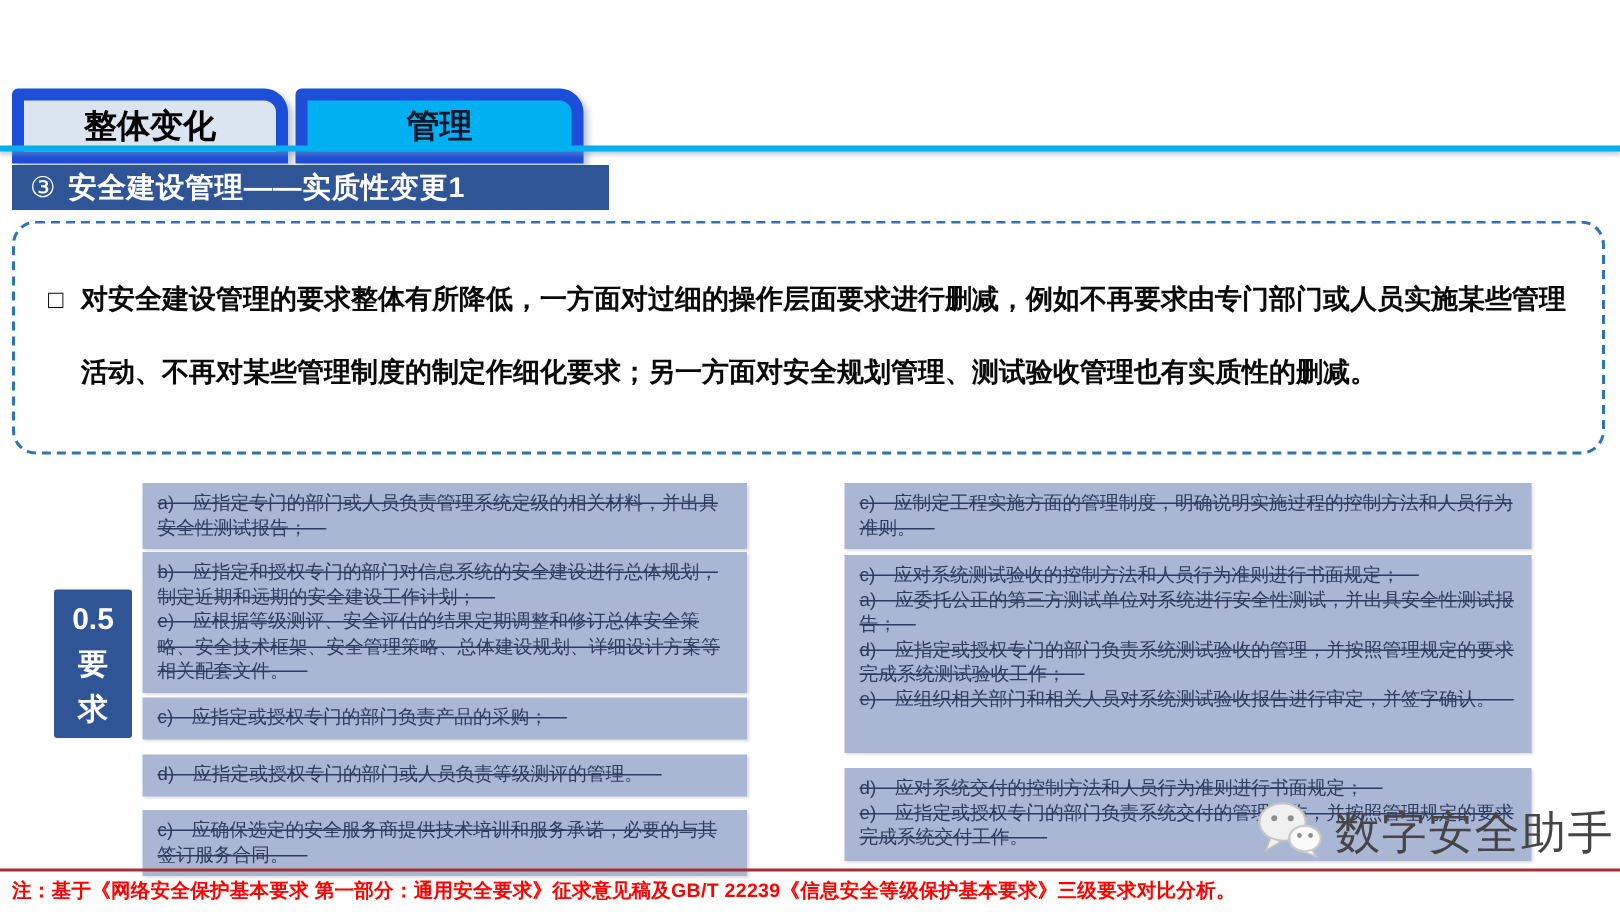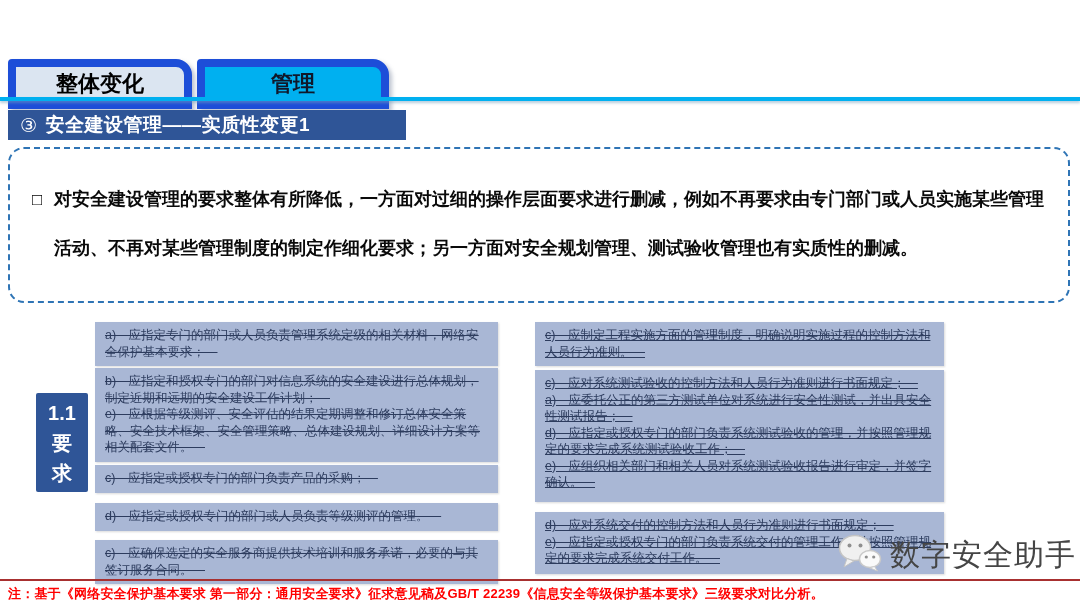--- a/index.html
+++ b/index.html
@@ -50,21 +50,21 @@
   .version-box .v{font-size:20px;line-height:28px;}
   
   .req{
     position:absolute;background:#a9b7d5;color:#2d3c5e;font-size:12.5px;line-height:16.5px;
     padding:5px 8px 6px 10px;box-sizing:border-box;box-shadow:1px 1px 2px rgba(0,0,0,.15);
   }
   .req p{
     margin:0;text-decoration:line-through;white-space:pre-wrap;
   }
   .colL{left:95px;width:403px;}
-  .colR{left:535px;width:409px;text-decoration:underline;}
+  .colR{left:563px;width:458px;}
   .l1{top:322px;min-height:37px;}
   .l2{top:368px;min-height:88px;}
   .l3{top:465px;min-height:27px;}
   .l4{top:503px;min-height:27px;}
   .l5{top:540px;min-height:39px;}
   .r1{top:322px;min-height:40px;}
   .r2{top:370px;min-height:132px;}
   .r3{top:512px;min-height:62px;}
   
   .divider{position:absolute;left:0;top:579px;width:1080px;height:2px;background:#a83030;}
@@ -95,27 +95,27 @@
   </div>
 
   <div class="summary-box">
     <div class="summary">
       <span class="bullet">□</span>
       <span>对安全建设管理的要求整体有所降低，一方面对过细的操作层面要求进行删减，例如不再要求由专门部门或人员实施某些管理活动、不再对某些管理制度的制定作细化要求；另一方面对安全规划管理、测试验收管理也有实质性的删减。</span>
     </div>
   </div>
 
   <div class="version-box">
-    <span class="v">1.1</span>
+    <span class="v">0.5</span>
     <span class="v">要</span>
     <span class="v">求</span>
   </div>
 
   <div class="req colL l1">
-    <p>a)　应指定专门的部门或人员负责管理系统定级的相关材料，网络安全保护基本要求；　</p>
+    <p>a)　应指定专门的部门或人员负责管理系统定级的相关材料，并出具安全性测试报告；　</p>
   </div>
   <div class="req colL l2">
     <p>b)　应指定和授权专门的部门对信息系统的安全建设进行总体规划，制定近期和远期的安全建设工作计划；　</p>
     <p>e)　应根据等级测评、安全评估的结果定期调整和修订总体安全策略、安全技术框架、安全管理策略、总体建设规划、详细设计方案等相关配套文件。　</p>
   </div>
   <div class="req colL l3">
     <p>c)　应指定或授权专门的部门负责产品的采购；　</p>
   </div>
   <div class="req colL l4">
     <p>d)　应指定或授权专门的部门或人员负责等级测评的管理。　</p>

